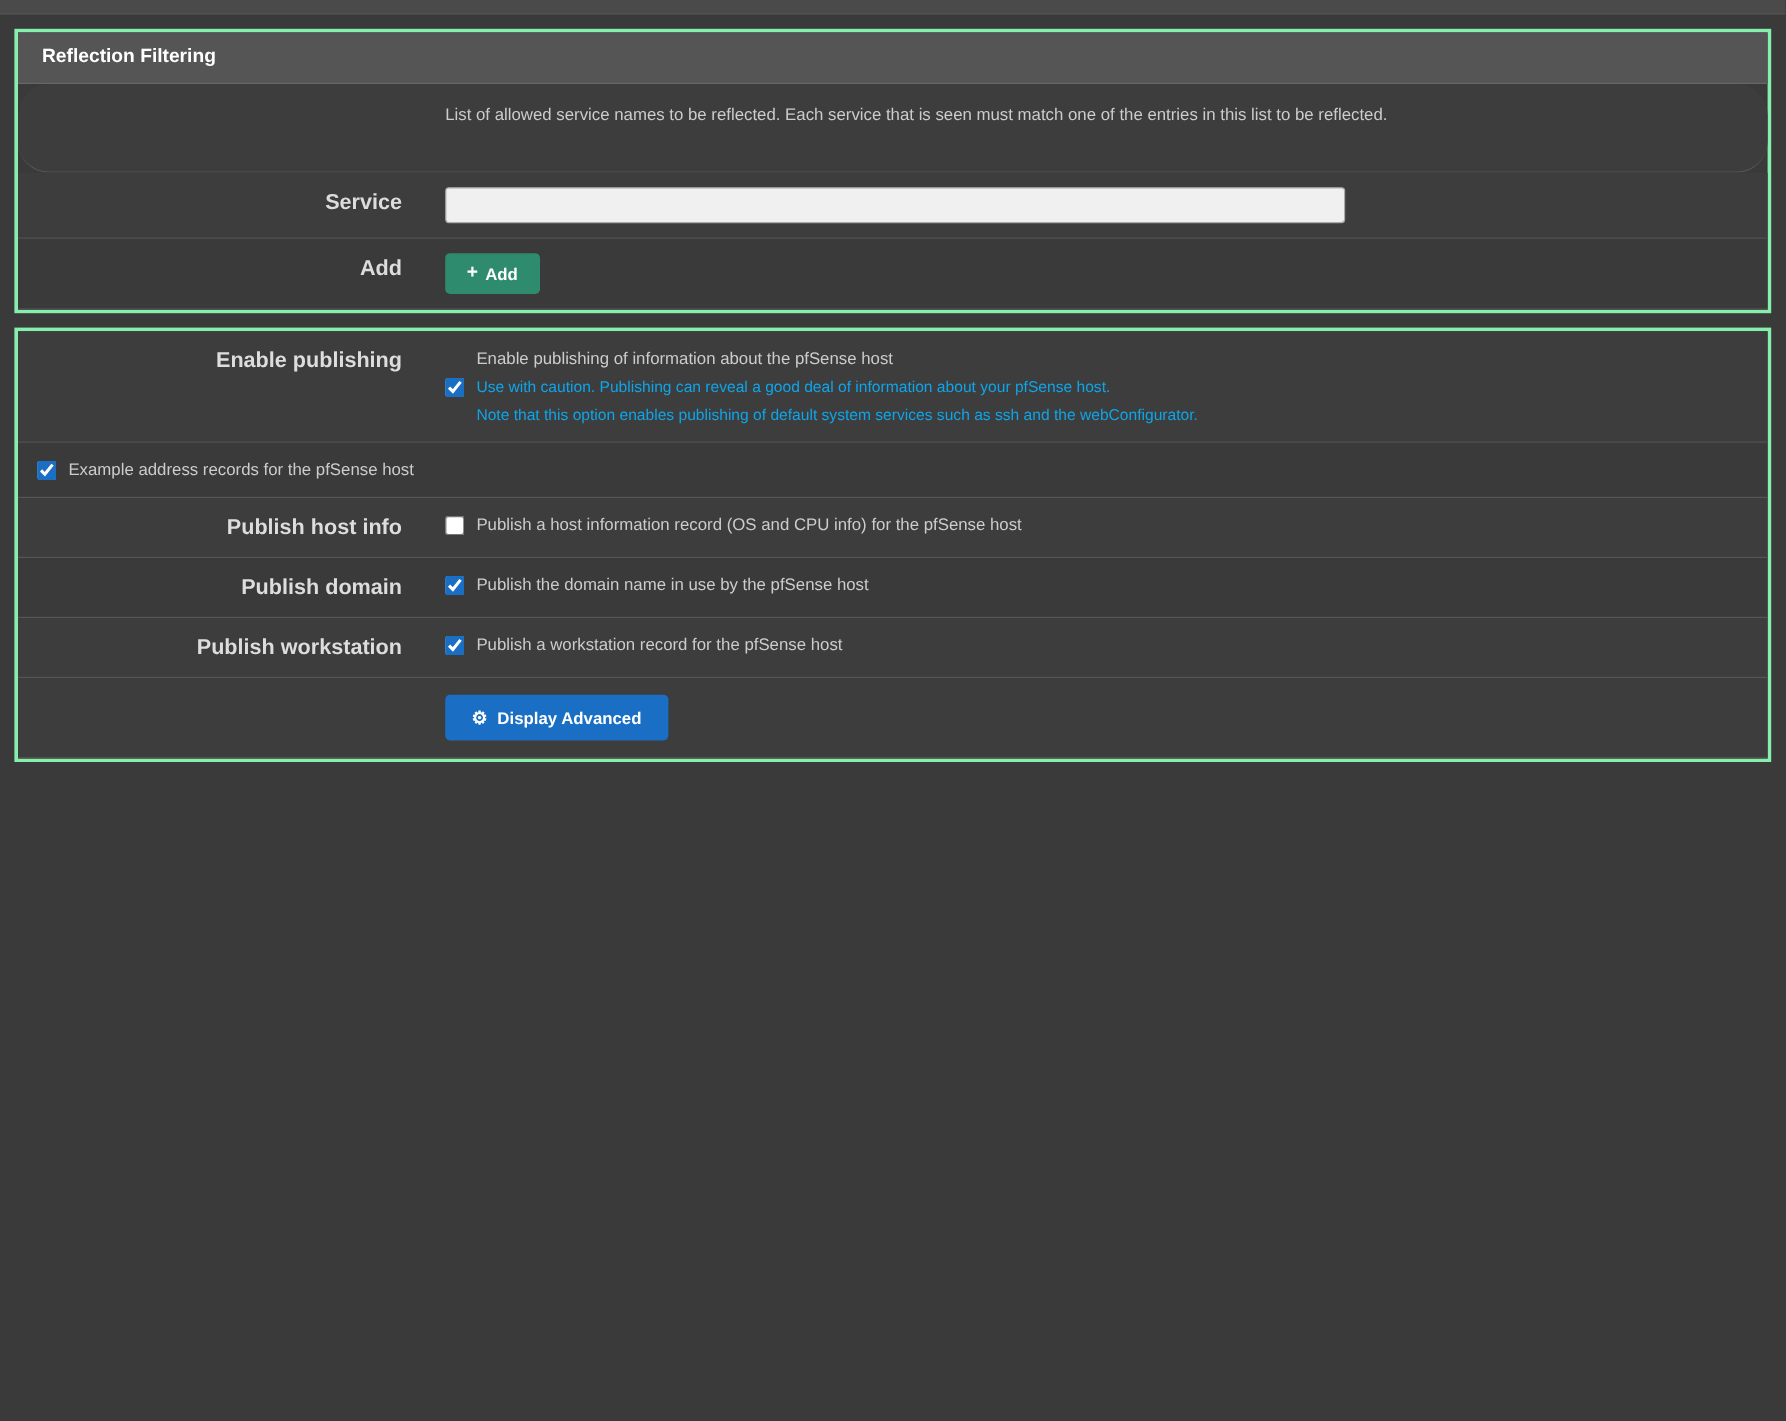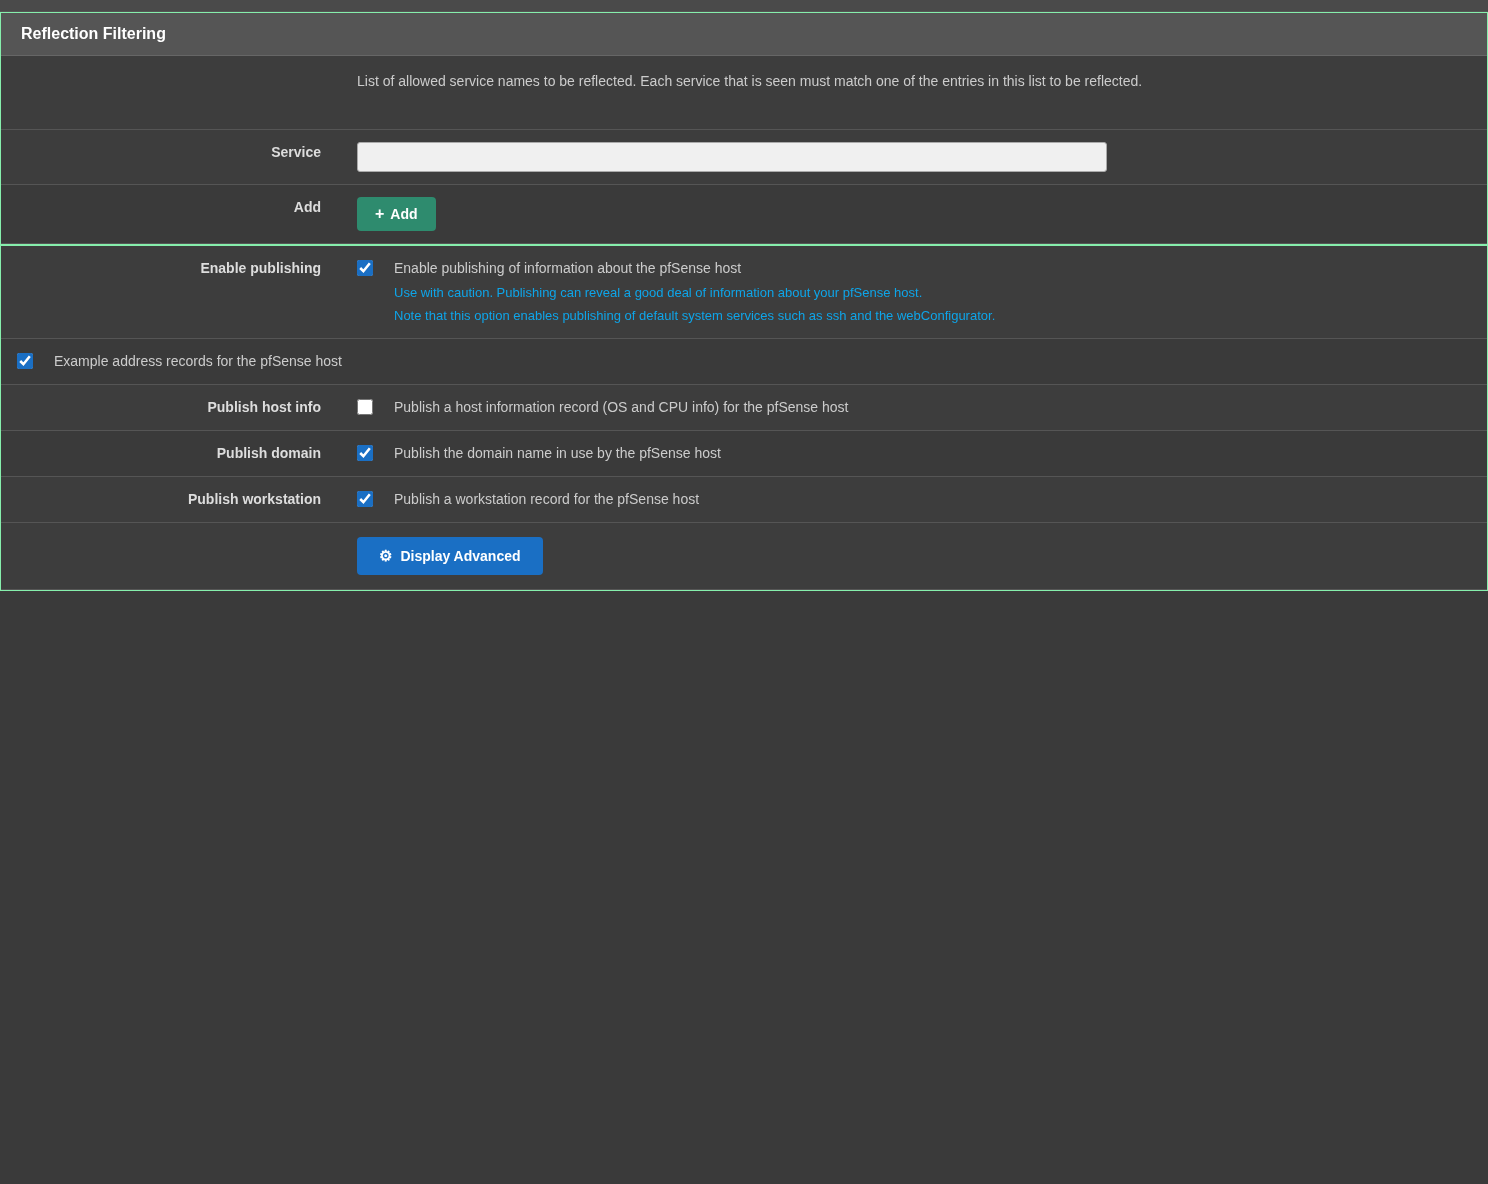--- a/index.html
+++ b/index.html
@@ -19,22 +19,22 @@
 
     
     .top-bar {
       background: #4a4a4a;
       height: 12px;
       border-bottom: 1px solid #555;
     }
 
     
     .section-panel {
-      margin: 0;
-      border: 1px solid #86efac;
+      margin: 12px;
+      border: 3px solid #86efac;
       margin-bottom: 0;
     }
 
     .section-header {
       background: #555;
       padding: 12px 20px;
       font-size: 16px;
       font-weight: bold;
       color: #fff;
       border-bottom: 1px solid #666;
@@ -47,30 +47,31 @@
       border-bottom: 1px solid #555;
       background: #3d3d3d;
     }
 
     .form-row:nth-child(even) {
       background: #3a3a3a;
     }
 
     .form-row.description-row {
       background: #3d3d3d;
+      border-radius: 26px;
     }
 
     .form-label {
       width: 340px;
       min-width: 340px;
       padding: 14px 20px;
       text-align: right;
       font-weight: bold;
       color: #ddd;
-      font-size: 14px;
+      font-size: 18px;
     }
 
     .form-value {
       flex: 1;
       padding: 12px 16px;
       color: #ccc;
       font-size: 14px;
       line-height: 1.5;
     }
 
@@ -103,22 +104,22 @@
       padding: 8px 18px;
       border-radius: 4px;
       font-size: 14px;
       cursor: pointer;
       font-weight: bold;
     }
 
     
     .checkbox-row {
       display: flex;
-      align-items: flex-start;
-      gap: 21px;
+      align-items: center;
+      gap: 10px;
     }
 
     .checkbox-label {
       color: #ccc;
       font-size: 14px;
       line-height: 1.5;
     }
 
     .checkbox-description {
       margin-top: 4px;

